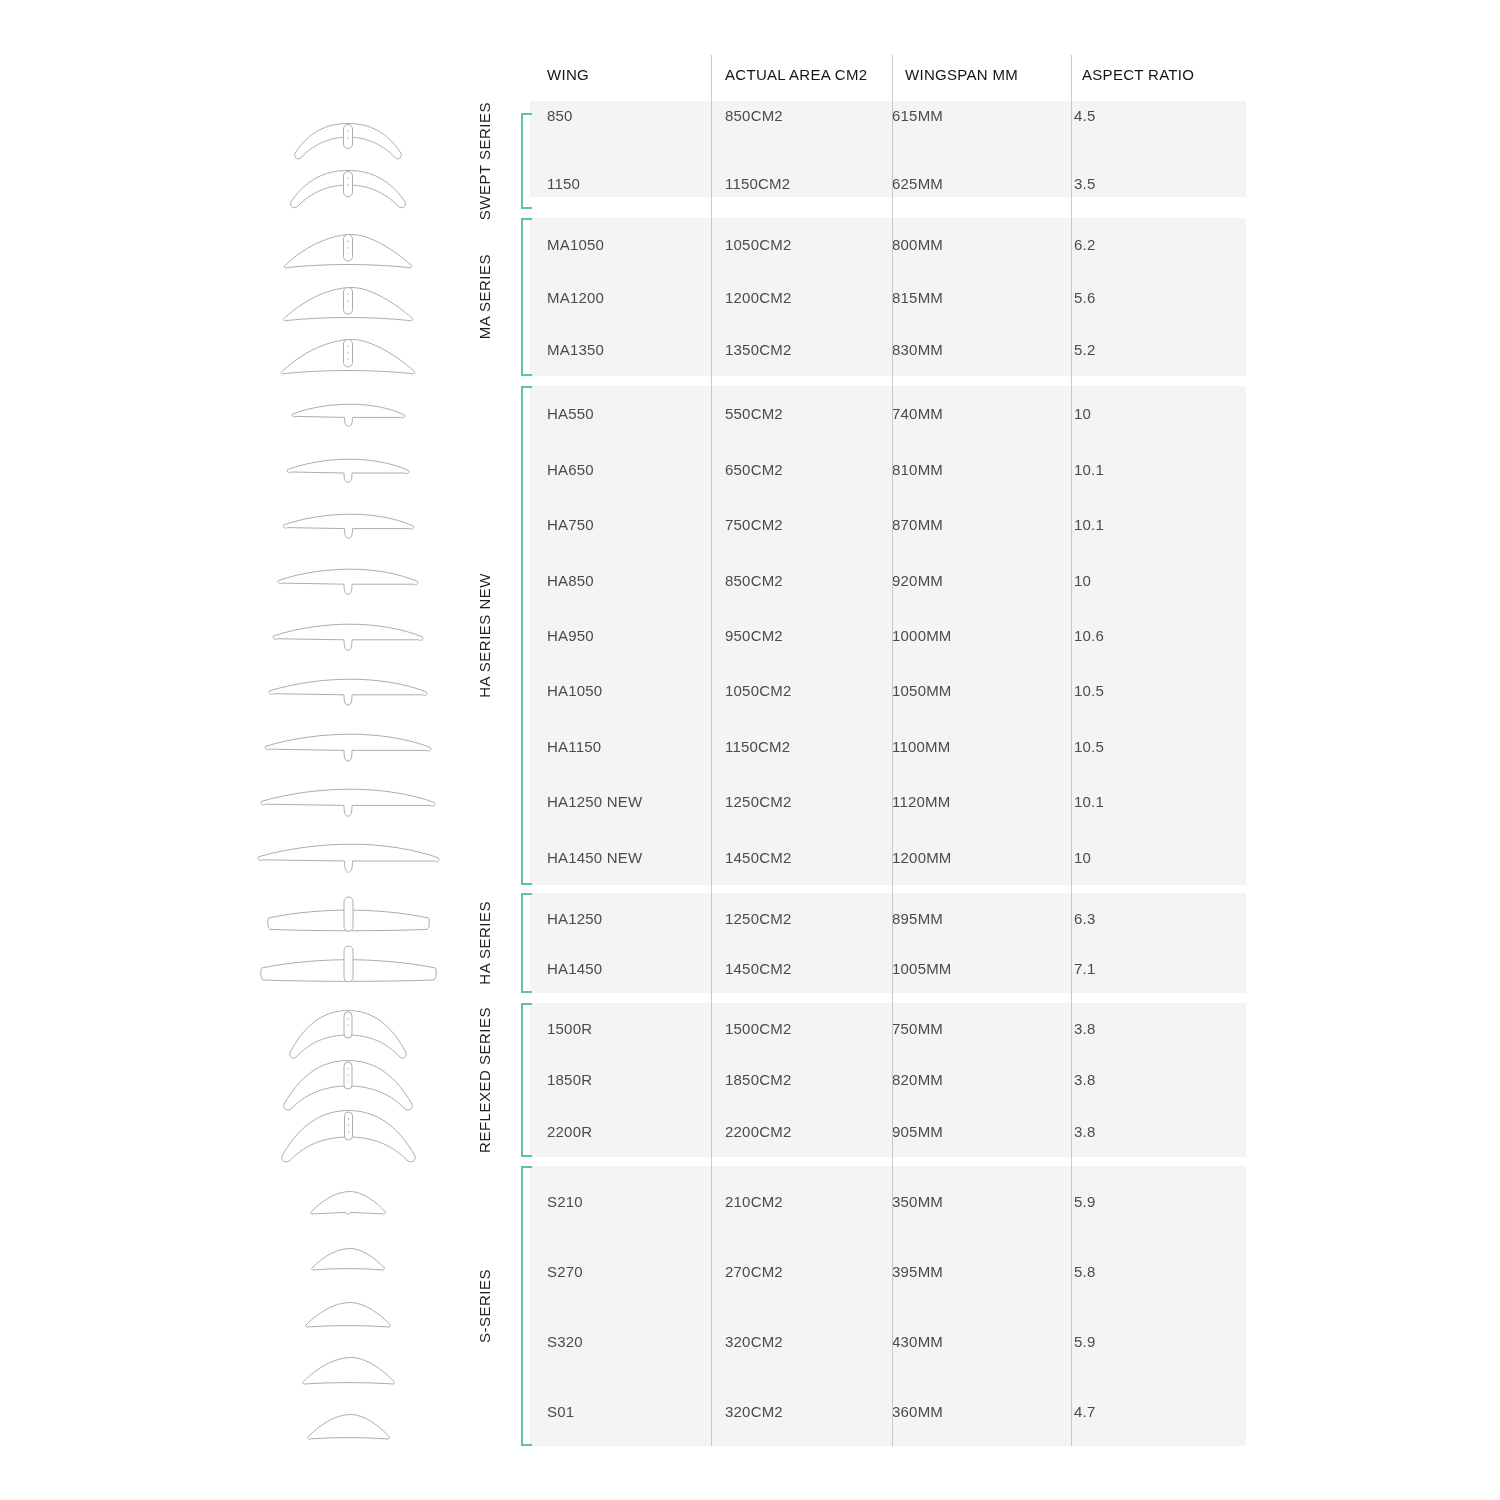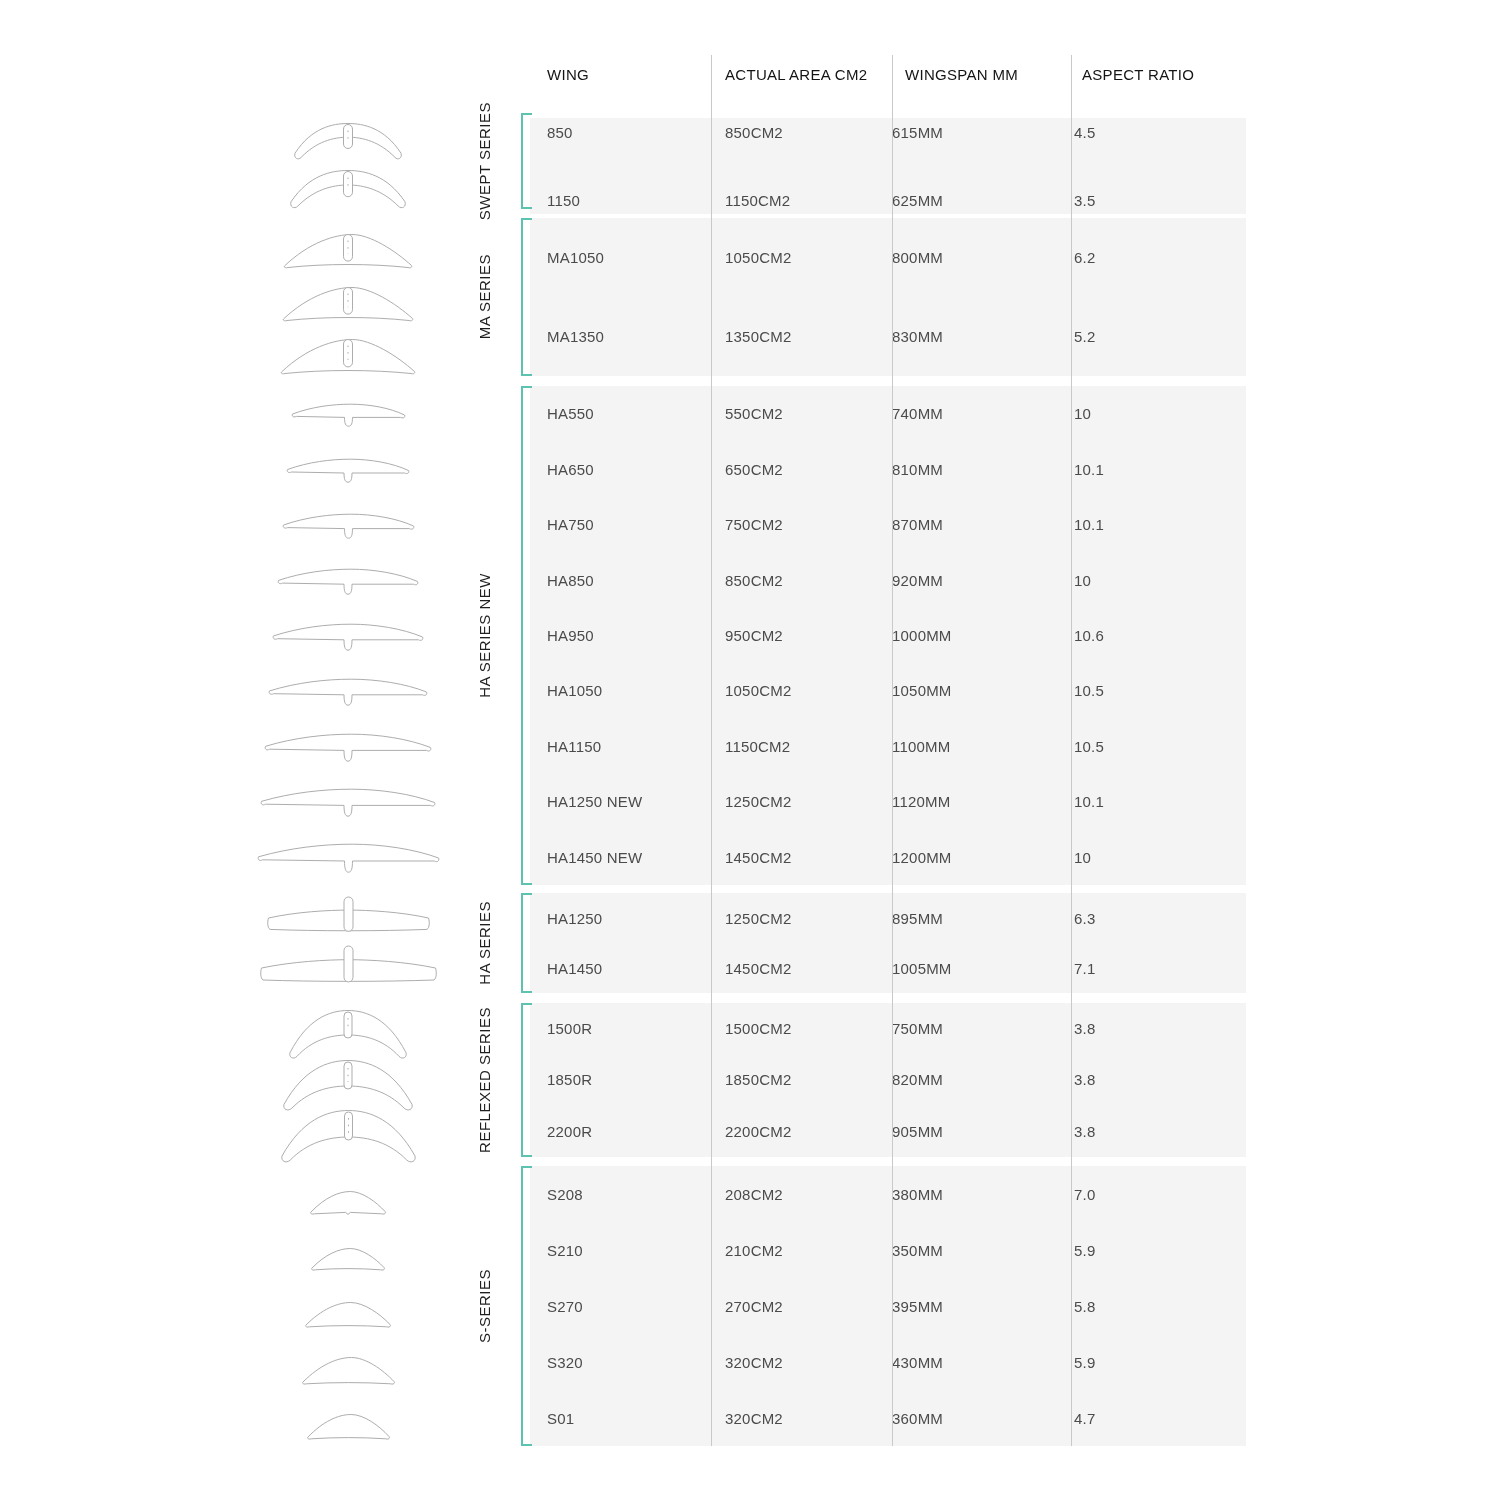--- a/index.html
+++ b/index.html
@@ -65,21 +65,21 @@
   <span class="hcell" id="h0">WING</span>
   <span class="hcell" id="h1">ACTUAL AREA CM2</span>
   <span class="hcell" id="h2">WINGSPAN MM</span>
   <span class="hcell" id="h3">ASPECT RATIO</span>
 
   <div class="vsep" style="left:711px"></div>
   <div class="vsep" style="left:892px"></div>
   <div class="vsep" style="left:1071px"></div>
 
   <div id="groups">
-      <div class="group-block" style="top: 118px; height: 96px; gap: 40px;">
+      <div class="group-block" style="top: 101px; height: 96px; gap: 40px;">
         <div class="t-row">
           <div class="t-cell c0">850</div>
           <div class="t-cell c1">850CM2</div>
           <div class="t-cell c2">615MM</div>
           <div class="t-cell c3">4.5</div>
         </div>
         <div class="t-row">
           <div class="t-cell c0">1150</div>
           <div class="t-cell c1">1150CM2</div>
           <div class="t-cell c2">625MM</div>
@@ -91,20 +91,26 @@
         <span class="series-label">SWEPT SERIES</span>
       </div>
       <div class="group-block" style="top: 218px; height: 158px;">
         <div class="t-row">
           <div class="t-cell c0">MA1050</div>
           <div class="t-cell c1">1050CM2</div>
           <div class="t-cell c2">800MM</div>
           <div class="t-cell c3">6.2</div>
         </div>
         <div class="t-row">
+          <div class="t-cell c0">MA1200</div>
+          <div class="t-cell c1">1200CM2</div>
+          <div class="t-cell c2">815MM</div>
+          <div class="t-cell c3">5.6</div>
+        </div>
+        <div class="t-row">
           <div class="t-cell c0">MA1350</div>
           <div class="t-cell c1">1350CM2</div>
           <div class="t-cell c2">830MM</div>
           <div class="t-cell c3">5.2</div>
         </div>
       </div>
       <div class="bracket" style="top: 218px; height: 158px;"></div>
       <div class="label-box" style="top: 218px; height: 158px;">
         <span class="series-label">MA SERIES</span>
       </div>
@@ -204,26 +210,20 @@
           <div class="t-cell c1">2200CM2</div>
           <div class="t-cell c2">905MM</div>
           <div class="t-cell c3">3.8</div>
         </div>
       </div>
       <div class="bracket" style="top: 1003px; height: 154px;"></div>
       <div class="label-box" style="top: 1003px; height: 154px;">
         <span class="series-label">REFLEXED SERIES</span>
       </div>
       <div class="group-block" style="top: 1166px; height: 280px;">
-        <div class="t-row">
-          <div class="t-cell c0">S208</div>
-          <div class="t-cell c1">208CM2</div>
-          <div class="t-cell c2">380MM</div>
-          <div class="t-cell c3">7.0</div>
-        </div>
         <div class="t-row">
           <div class="t-cell c0">S210</div>
           <div class="t-cell c1">210CM2</div>
           <div class="t-cell c2">350MM</div>
           <div class="t-cell c3">5.9</div>
         </div>
         <div class="t-row">
           <div class="t-cell c0">S270</div>
           <div class="t-cell c1">270CM2</div>
           <div class="t-cell c2">395MM</div>

